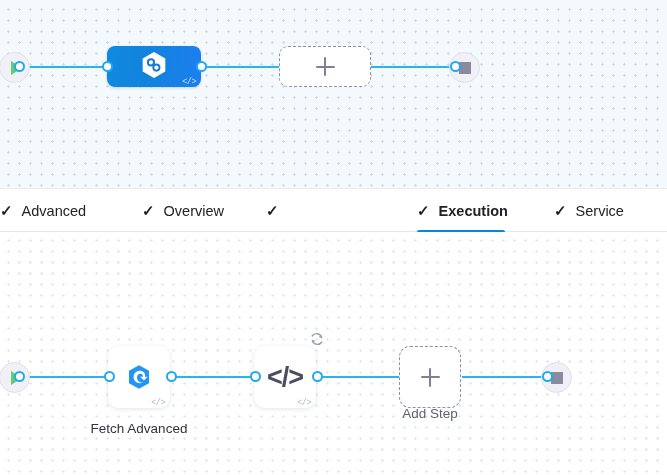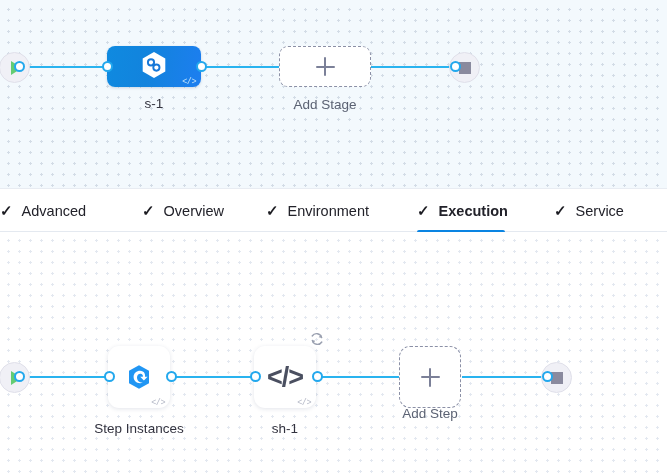--- a/index.html
+++ b/index.html
@@ -155,47 +155,44 @@
             <circle cx="10" cy="11.4" r="3.1"></circle>
             <circle cx="15.4" cy="16.6" r="3.1"></circle>
             <path d="M12.2 13.2 L13.2 14.2"></path>
           </g>
         </svg>
       </div>
       <div class="codebadge">&lt;/&gt;</div>
     </div>
     <div class="port" style="left:102px;top:61px;"></div>
     <div class="port" style="left:196px;top:61px;"></div>
-    <div class="node-label" style="left:107px;top:96px;width:94px;">s-1</div>
 
     <div class="add-node add-stage-box" style="left:279px;top:46px;">
       <div class="plus"></div>
     </div>
-    <div class="node-label muted" style="left:277px;top:97px;width:96px;">Add Stage</div>
 
     <div class="port" style="left:450px;top:61px;"></div>
     <div class="terminal" style="left:449px;top:52px;">
       <div class="stop"></div>
     </div>
   </div>
 
   <div class="tabbar">
     <div class="tab" style="left:0px;">
       <span class="check">✓</span>
       <span class="label">Advanced</span>
 
     </div>
     <div class="tab" style="left:142px;">
       <span class="check">✓</span>
       <span class="label">Overview</span>
 
     </div>
     <div class="tab" style="left:266px;">
       <span class="check">✓</span>
-      <span class="label">Environment</span>
 
     </div>
     <div class="tab active" style="left:417px;width:88px;">
       <span class="check">✓</span>
       <span class="label">Execution</span>
       <span class="underline"></span>
     </div>
     <div class="tab" style="left:554px;">
       <span class="check">✓</span>
       <span class="label">Service</span>
@@ -222,41 +219,40 @@
           <path d="M16.8 7.4 C12.4 5.6 7.6 8.4 7.6 13 C7.6 17.6 12.4 20.4 16.8 18.6
                    C13.6 18.9 11.0 16.4 11.0 13.4 C11.0 11.0 12.9 9.3 15.0 9.8
                    C16.5 10.2 17.2 11.6 16.8 12.8 L14.2 12.8 L17.9 16.6 L21.6 12.8 L19.0 12.8
                    C19.4 10.5 18.6 8.2 16.8 7.4 Z" fill="#ffffff"></path>
         </svg>
       </div>
       <div class="codebadge dark">&lt;/&gt;</div>
     </div>
     <div class="port" style="left:104px;top:139px;"></div>
     <div class="port" style="left:166px;top:139px;"></div>
-    <div class="node-label" style="left:69px;top:189px;width:140px;">Step Instances</div>
+    <div class="node-label" style="left:69px;top:189px;width:140px;">Fetch Advanced</div>
 
     <div class="step-node" style="left:254px;top:114px;">
       <div class="step-ico">
         <span class="sh-glyph">&lt;/&gt;</span>
       </div>
       <div class="loop-badge">
         <svg width="18" height="18" viewBox="0 0 18 18">
           <g fill="none" stroke="#9aa0b0" stroke-width="1.4" stroke-linecap="round">
             <path d="M4.2 6.0 A5.2 5.2 0 0 1 13.6 7.6"></path>
             <path d="M13.8 12.0 A5.2 5.2 0 0 1 4.4 10.4"></path>
           </g>
           <path d="M13.0 4.4 L14.3 7.9 L10.7 7.3 Z" fill="#9aa0b0"></path>
           <path d="M5.0 13.6 L3.7 10.1 L7.3 10.7 Z" fill="#9aa0b0"></path>
         </svg>
       </div>
       <div class="codebadge dark">&lt;/&gt;</div>
     </div>
     <div class="port" style="left:250px;top:139px;"></div>
     <div class="port" style="left:312px;top:139px;"></div>
-    <div class="node-label" style="left:235px;top:189px;width:100px;">sh-1</div>
 
     <div class="add-node add-step-box" style="left:399px;top:114px;">
       <div class="plus"></div>
     </div>
     <div class="node-label muted" style="left:370px;top:174px;width:120px;">Add Step</div>
 
     <div class="port" style="left:542px;top:139px;"></div>
     <div class="terminal" style="left:541px;top:130px;">
       <div class="stop"></div>
     </div>

